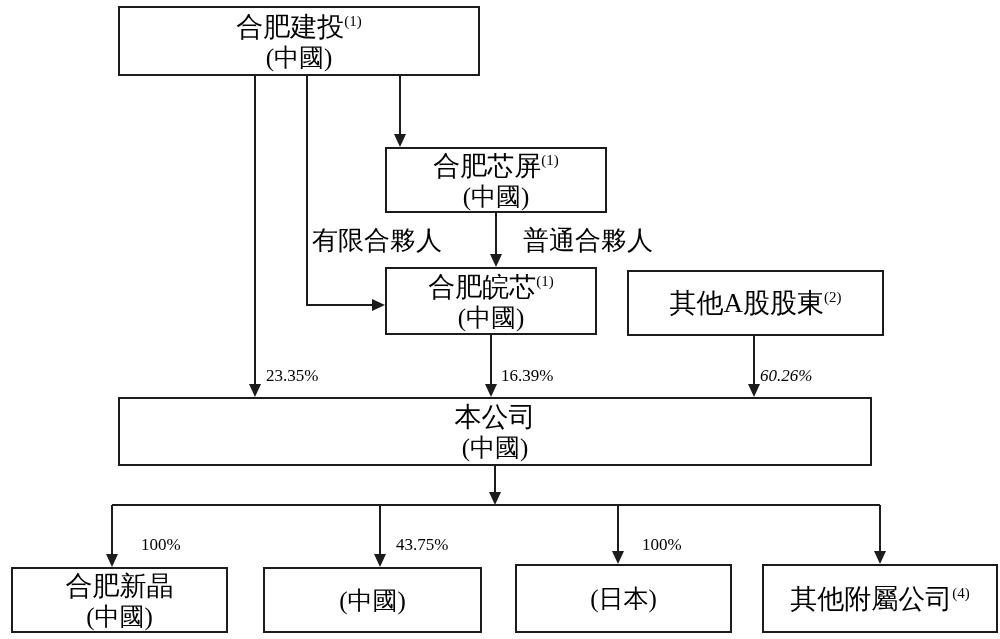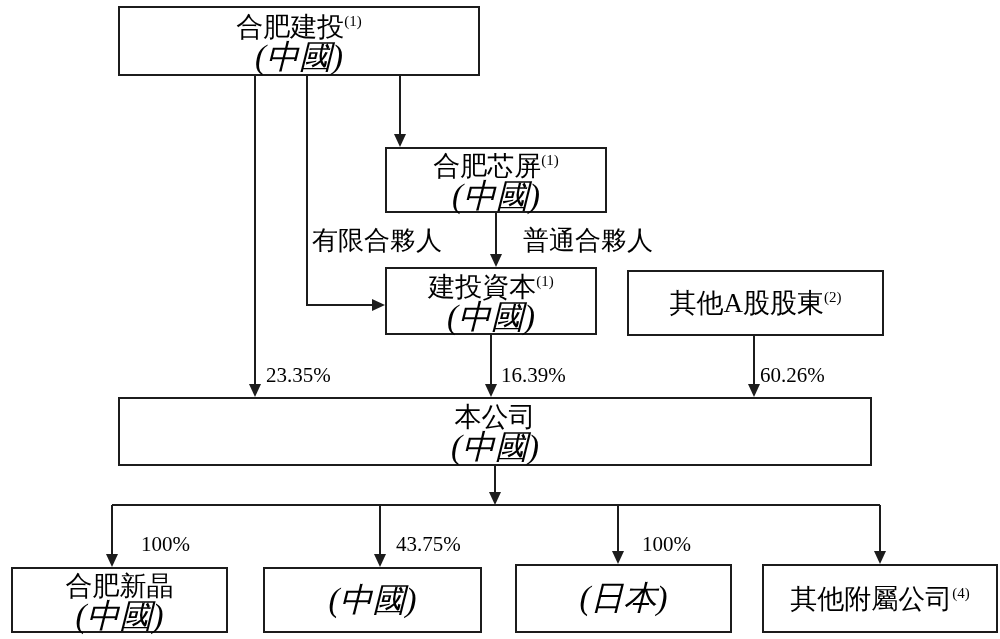--- a/index.html
+++ b/index.html
@@ -35,33 +35,32 @@
   .nline {
     font-size: 27px;
     line-height: 32px;
     white-space: nowrap;
   }
   .nline sup {
     font-size: 15px;
     line-height: 0;
   }
   .nloc {
-    font-size: 33px;
+    font-size: 25px;
     line-height: 29px;
-    font-style: italic;
   }
   .edge-label {
     position: absolute;
     font-size: 26px;
     line-height: 28px;
     white-space: nowrap;
   }
   .pct-label {
     position: absolute;
-    font-size: 21px;
+    font-size: 17px;
     line-height: 27px;
     white-space: nowrap;
   }
 </style>
 </head>
 <body>
 
 <div class="canvas">
 
   <svg class="wires" viewBox="0 0 1000 639" xmlns="http://www.w3.org/2000/svg">
@@ -107,21 +106,21 @@
     <div class="nline"><span>合肥建投</span><sup>(1)</sup></div>
     <div class="nloc">(中國)</div>
   </div>
 
   <div class="node" style="left:385px; top:147px; width:222px; height:66px;">
     <div class="nline"><span>合肥芯屏</span><sup>(1)</sup></div>
     <div class="nloc">(中國)</div>
   </div>
 
   <div class="node" style="left:385px; top:267px; width:212px; height:68px;">
-    <div class="nline"><span>建投資本</span><sup>(1)</sup></div>
+    <div class="nline"><span>合肥皖芯</span><sup>(1)</sup></div>
     <div class="nloc">(中國)</div>
   </div>
 
   <div class="node" style="left:627px; top:270px; width:257px; height:66px;">
     <div class="nline"><span>其他A股股東</span><sup>(2)</sup></div>
   </div>
 
   <div class="node" style="left:118px; top:397px; width:754px; height:69px;">
     <div class="nline"><span>本公司</span><sup></sup></div>
     <div class="nloc">(中國)</div>
@@ -142,18 +141,18 @@
 
   <div class="node" style="left:762px; top:564px; width:236px; height:69px;">
     <div class="nline"><span>其他附屬公司</span><sup>(4)</sup></div>
   </div>
 
   <div class="edge-label" style="left:312px; top:227px;">有限合夥人</div>
   <div class="edge-label" style="left:523px; top:227px;">普通合夥人</div>
 
   <div class="pct-label" style="left:266px; top:362px;">23.35%</div>
   <div class="pct-label" style="left:501px; top:362px;">16.39%</div>
-  <div class="pct-label" style="left:760px; top:362px;">60.26%</div>
+  <div class="pct-label" style="left:760px; top:362px;font-style:italic;">60.26%</div>
   <div class="pct-label" style="left:141px; top:531px;">100%</div>
   <div class="pct-label" style="left:396px; top:531px;">43.75%</div>
   <div class="pct-label" style="left:642px; top:531px;">100%</div>
 
 </div>
 
 </body></html>

